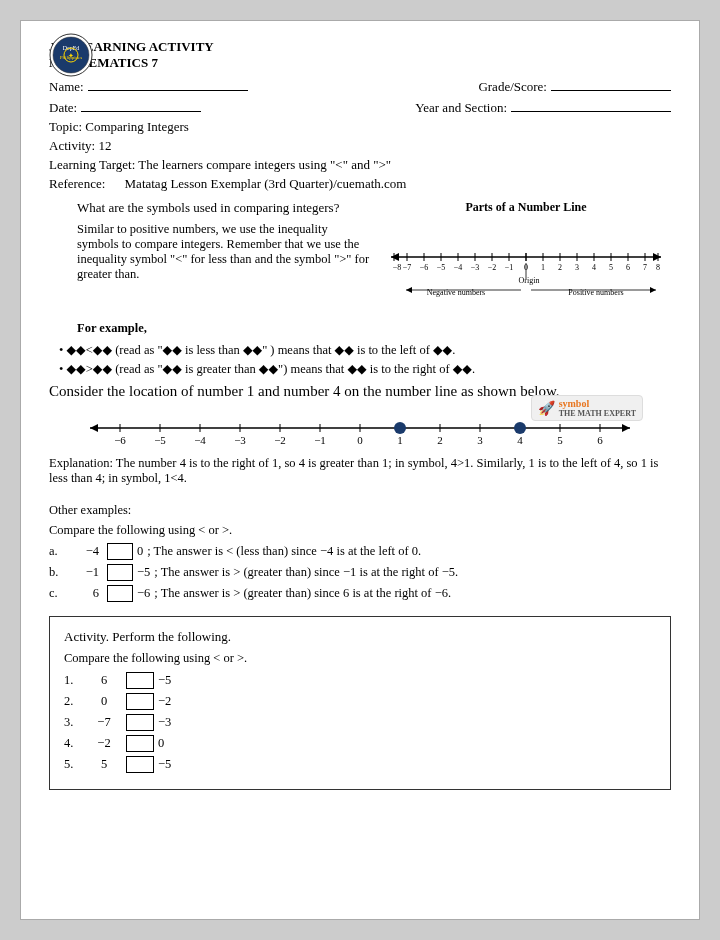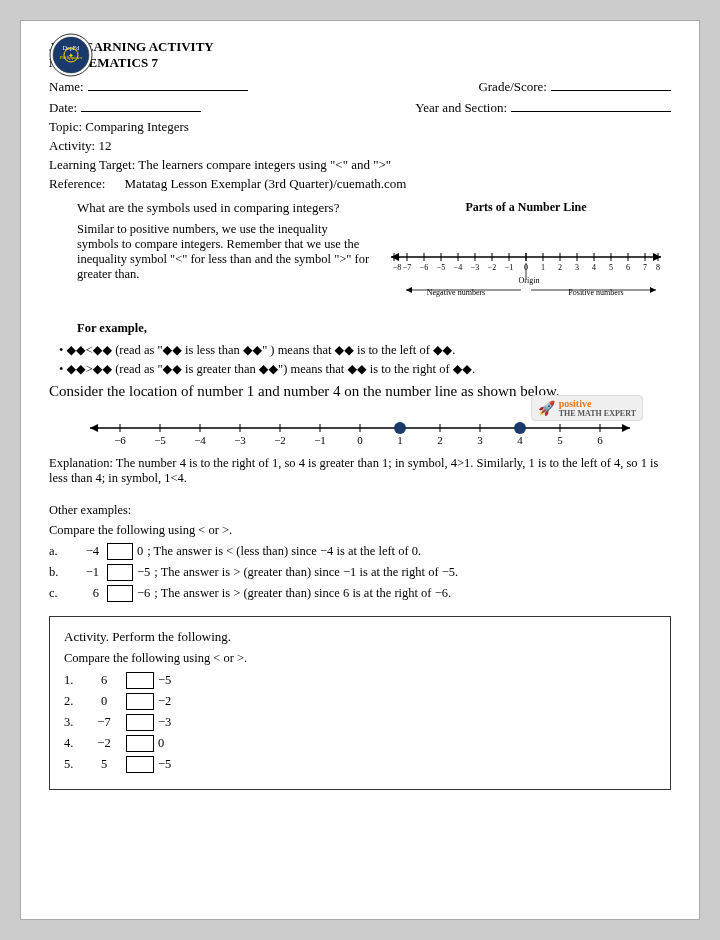--- a/index.html
+++ b/index.html
@@ -216,21 +216,21 @@
   <div class="section-line">
     <span class="bold">Reference:</span>
     <span style="margin-left:16px;">Matatag Lesson Exemplar (3rd Quarter)/cuemath.com</span>
   </div>
 
   <div style="position:relative; margin-top:6px;">
 
     <div class="cuemath-badge">
       <span style="color:#e87722; font-size:14px;">🚀</span>
       <div>
-        <div style="color:#e87722; font-weight:bold; font-size:10px;">positive</div>
+        <div style="color:#e87722; font-weight:bold; font-size:10px;">symbol</div>
         <div style="font-size:8px; color:#555;">THE MATH EXPERT</div>
       </div>
     </div>
 
     <div class="number-line-section">
       <div class="text-col">
         <p class="indent">What are the symbols used in comparing integers?</p>
         <p class="indent" style="margin-top:6px; font-size:12.5px;">Similar to positive numbers, we use the inequality symbols to compare integers. Remember that we use the inequality symbol "&lt;" for less than and the symbol "&gt;" for greater than.</p>
       </div>
       <div class="diagram-col">

